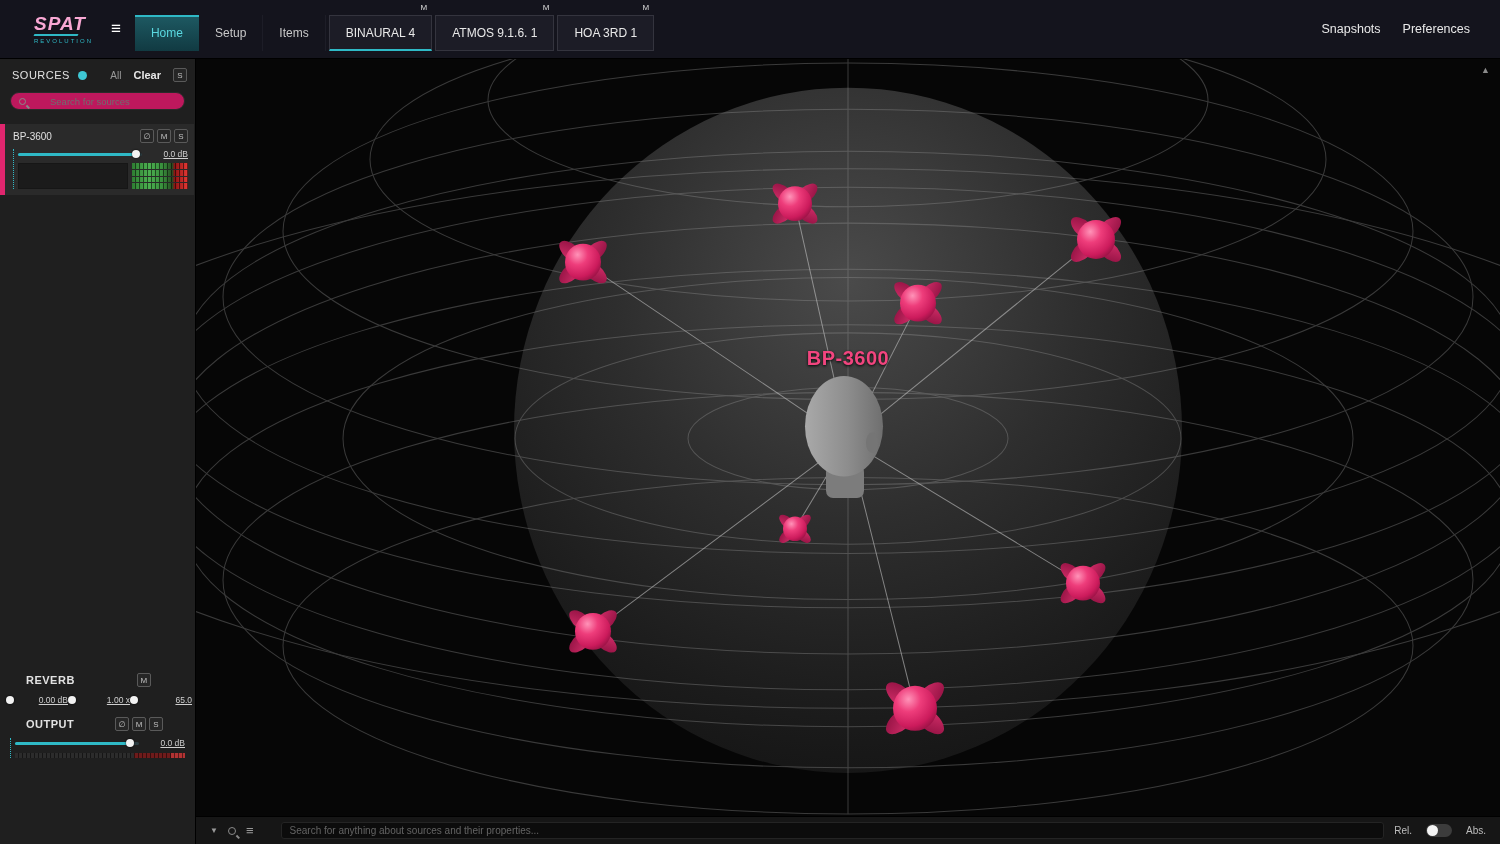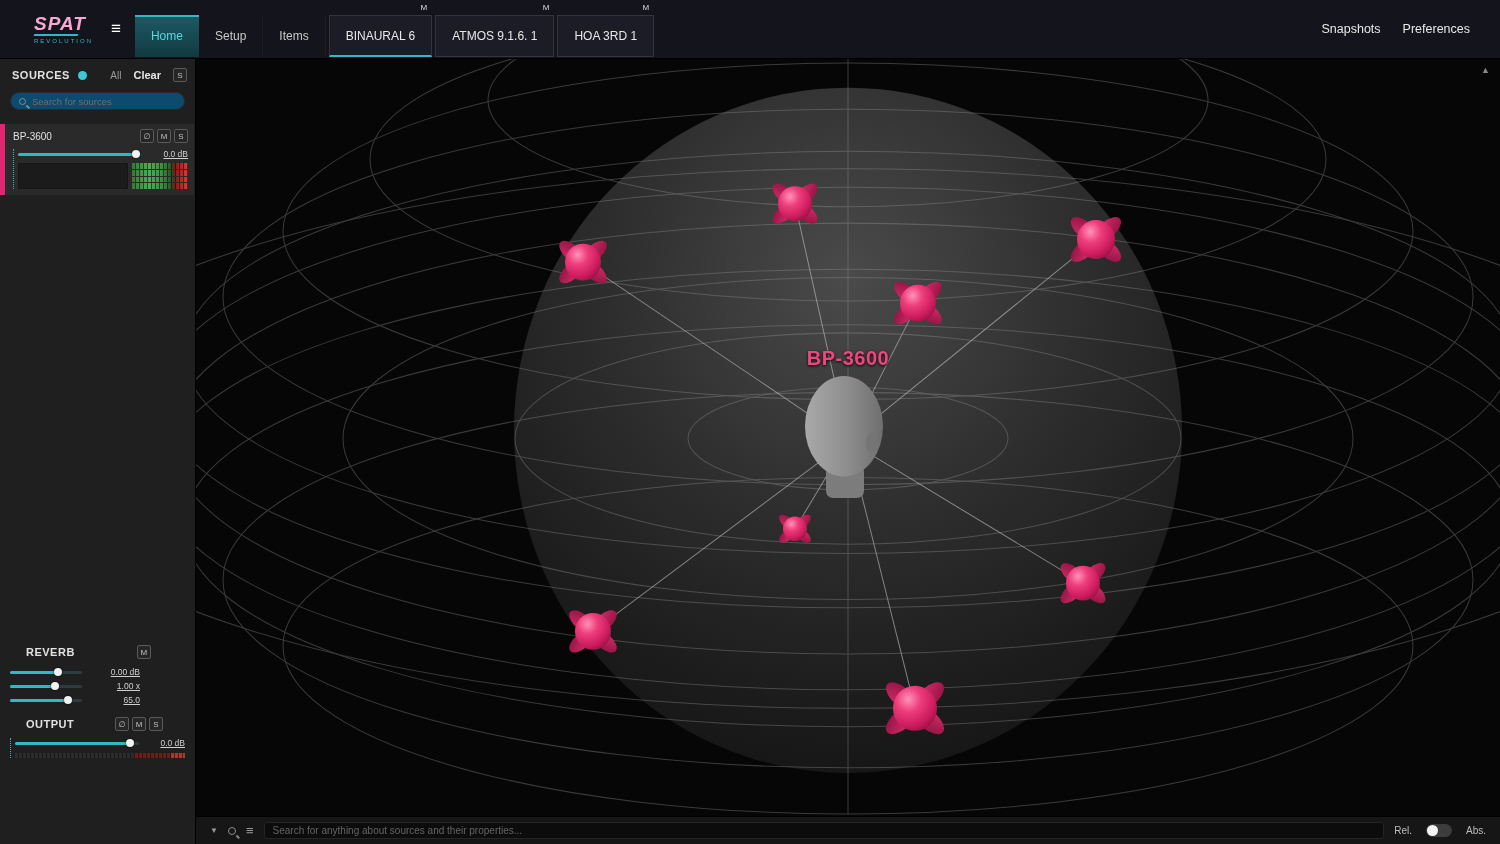--- a/index.html
+++ b/index.html
@@ -9,42 +9,42 @@
   
   .topbar { height:59px; background:#14141d; display:flex; align-items:stretch; border-bottom:1px solid #000; flex:0 0 59px; }
   .logo-wrap { display:flex; flex-direction:column; justify-content:center; padding-left:34px; }
   .logo-title { font-size:19px; font-weight:bold; font-style:italic; color:#f9a8d4; letter-spacing:1px; line-height:18px; }
   .logo-swoosh { width:44px; height:2px; background:#2fb9c6; transform:skewX(-25deg); margin-top:1px; }
   .logo-sub { font-size:6px; color:#2fb9c6; letter-spacing:2px; margin-top:2px; }
   .menu-btn { color:#fff; font-size:17px; align-self:center; margin:0 14px 0 18px; cursor:pointer; }
   .tabs { display:flex; }
   .tab-col { display:flex; flex-direction:column; }
   .tab-badge { height:15px; font-size:8px; color:#ddd; text-align:right; padding:3px 5px 0 0; }
-  .tab-btn { height:42px; display:flex; align-items:center; padding:0 16px; font-size:12px; color:#c9c9c9; cursor:pointer; }
+  .tab-btn { height:36px; display:flex; align-items:center; padding:0 16px; font-size:12px; color:#c9c9c9; cursor:pointer; }
   .tab--plain .tab-btn { border-right:1px solid #1d1d27; }
   .tab--active .tab-btn { background:linear-gradient(#1e5a63,#113a42); color:#5ad8e0; box-shadow:inset 0 2px 0 #2fb9c6; }
   .tab--boxed { margin-left:3px; }
   .tab--boxed .tab-btn { border:1px solid #34343e; background:#1c1c26; color:#e8e8e8; }
   .tab--underline .tab-btn { border-bottom:2px solid #2fb9c6; }
   .topbar-actions { margin-left:auto; display:flex; align-items:center; gap:22px; padding-right:30px;text-align:right; }
   .topbar-action { color:#e8e8e8; font-size:12.5px; cursor:pointer; }
 
   
   .main-row { flex:1; display:flex; min-height:0; }
 
   
   .sidebar { width:196px; flex:0 0 196px; background:#1f1f1f; display:flex; flex-direction:column; border-right:1px solid #000; }
   .src-header { display:flex; align-items:center; padding:9px 8px 0 12px; }
-  .src-title { font-size:11px; font-weight:bold; color:#e2e2e2; letter-spacing:0.5px; }
+  .src-title { font-size:11px; font-weight:normal; color:#e2e2e2; letter-spacing:0.5px; }
   .src-toggle { width:9px; height:9px; border-radius:50%; background:#3ec7d4; margin-left:8px; cursor:pointer; }
   .src-right { margin-left:auto; display:flex; align-items:center; gap:12px; }
   .src-all { font-size:10px; color:#9a9a9a; cursor:pointer; }
   .src-clear { font-size:11px; color:#e8e8e8; cursor:pointer;font-weight:bold; }
   .mini-box { width:14px; height:14px; border:1px solid #5a5a5a; border-radius:2px; color:#c0c0c0; font-size:8px; display:flex; align-items:center; justify-content:center; cursor:pointer; background:#262626; }
-  .search-box { margin:10px 10px 0 10px; height:18px; background:#0c4a6e; border:1px solid #2a2a2a; border-radius:9px; display:flex; align-items:center; padding:0 8px; gap:6px; }
+  .search-box { margin:10px 10px 0 10px; height:18px; background:#be185d; border:1px solid #2a2a2a; border-radius:9px; display:flex; align-items:center; padding:0 8px; gap:24px; }
   .icon-search { width:7px; height:7px; border:1.5px solid #8a8a8a; border-radius:50%; position:relative; flex:0 0 auto; }
   .icon-search::after { content:""; position:absolute; width:4px; height:1.5px; background:#8a8a8a; transform:rotate(45deg); left:6px; top:7px; }
   .search-input { background:transparent; border:none; outline:none; color:#bbb; font-size:9.5px; width:100%; }
   .search-input::placeholder { color:#6f6f6f; }
 
   .source-item { margin-top:14px; margin-right:1px; background:#2a2a2a; border-left:5px solid #e0266e; padding:5px 6px 6px 8px; }
   .source-row1 { display:flex; align-items:center; }
   .source-name { font-size:10px; color:#e0e0e0; }
   .source-btns { margin-left:auto; display:flex; gap:3px; }
   .source-ctrl { margin-top:6px; border-left:1px dotted #2fb9c6; padding-left:4px; }
@@ -59,21 +59,21 @@
   .vu-seg { flex:1;
     background-image:repeating-linear-gradient(90deg, rgba(0,0,0,0) 0 3px, rgba(0,0,0,0.55) 3px 4px),
       linear-gradient(90deg,#2e7d32 0%,#4caf50 30%,#388e3c 55%,#274d22 72%,#8e1414 76%,#e53935 100%);
   }
 
   .panel { padding:0 10px; }
   .panel-reverb { margin-top:auto; }
   .panel-title-row { display:flex; align-items:center;margin-left:16px; }
   .panel-title { font-size:11px; font-weight:bold; color:#e2e2e2; letter-spacing:0.5px; }
   .reverb-m { margin-left:62px; }
-  .reverb-rows { margin-top:8px; display:flex; flex-direction:column; gap:4px; }
+  .reverb-rows { margin-top:8px; display:flex; gap:4px; }
   .reverb-rows .slider { max-width:72px; }
   .reverb-rows .slider-val { width:52px; font-size:8.5px; }
   .panel-output { margin-top:12px; }
   .output-btns { margin-left:auto; margin-right:22px; display:flex; gap:3px; }
   .output-ctrl { margin-top:7px; border-left:1px dotted #2fb9c6; padding-left:4px; }
   .out-meter { margin-top:5px; height:5px;
     background-image:repeating-linear-gradient(90deg, rgba(0,0,0,0) 0 3px, rgba(0,0,0,0.5) 3px 4px),
       linear-gradient(90deg,#2c2c2c 0 70%,#6e1b1b 70% 92%,#b23333 92% 100%); }
   .sidebar-bottom-spacer { height:86px; flex:0 0 auto; }
 
@@ -83,21 +83,21 @@
   .scene { position:absolute; inset:0; width:100%; height:100%; }
   .vp-label { position:absolute; left:652px; top:288px; transform:translateX(-50%); color:#f2457f; font-size:20px; font-weight:bold; text-shadow:0 1px 3px #000; letter-spacing:0.5px; }
   .vp-expand { position:absolute; top:6px; right:10px; color:#8a8a8a; font-size:9px; cursor:pointer; }
 
   
   .bottombar { height:28px; flex:0 0 28px; background:#161616; border-top:1px solid #000; display:flex; align-items:center; padding:0 14px; gap:10px; }
   .bb-dd { color:#999; font-size:8px; cursor:pointer; }
   .bb-search-icon { width:8px; height:8px; border:1.5px solid #8a8a8a; border-radius:50%; position:relative; cursor:pointer; }
   .bb-search-icon::after { content:""; position:absolute; width:4px; height:1.5px; background:#8a8a8a; transform:rotate(45deg); left:7px; top:8px; }
   .bb-lines { color:#999; font-size:13px; cursor:pointer; }
-  .bb-input { flex:1; height:17px; background:#0c0c0c; border:1px solid #242424; border-radius:3px; color:#bbb; font-size:10px; padding:0 8px; outline:none; }
+  .bb-input { flex:1; height:17px; background:#0c0c0c; border:1px solid #242424; border-radius:3px; color:#bbb; font-size:10px; padding:0 8px; outline:none;margin-left:17px; }
   .bb-input::placeholder { color:#646464; }
   .bb-rel, .bb-abs { font-size:10px; color:#bdbdbd; }
   .bb-toggle { width:26px; height:13px; border-radius:7px; background:#3c3c3c; position:relative; cursor:pointer; margin:0 4px; }
   .bb-toggle-knob { position:absolute; left:1px; top:1px; width:11px; height:11px; border-radius:50%; background:#f4f4f4; }
 
   
   .footer { height:19px; flex:0 0 19px; background:#101010; display:flex; justify-content:center; gap:14px; padding-top:6px; overflow:hidden; }
   .footer-btn { height:22px; background:#27272b; border:1px solid #3e3e44; border-radius:3px; color:#c8c8c8; font-size:9.5px; display:flex; align-items:flex-start; justify-content:center; padding:3px 10px 0; cursor:pointer; }
   .footer-btn.disabled { color:#646464; }
 </style>
@@ -122,21 +122,21 @@
       <div class="tab-col tab--plain">
         <span class="tab-badge"></span>
         <span class="tab-btn">Setup</span>
       </div>
       <div class="tab-col tab--plain">
         <span class="tab-badge"></span>
         <span class="tab-btn">Items</span>
       </div>
       <div class="tab-col tab--boxed tab--underline">
         <span class="tab-badge">M</span>
-        <span class="tab-btn">BINAURAL 6</span>
+        <span class="tab-btn">BINAURAL 4</span>
       </div>
       <div class="tab-col tab--boxed">
         <span class="tab-badge">M</span>
         <span class="tab-btn">ATMOS 9.1.6. 1</span>
       </div>
       <div class="tab-col tab--boxed">
         <span class="tab-badge">M</span>
         <span class="tab-btn">HOA 3RD 1</span>
       </div>
     </nav>

